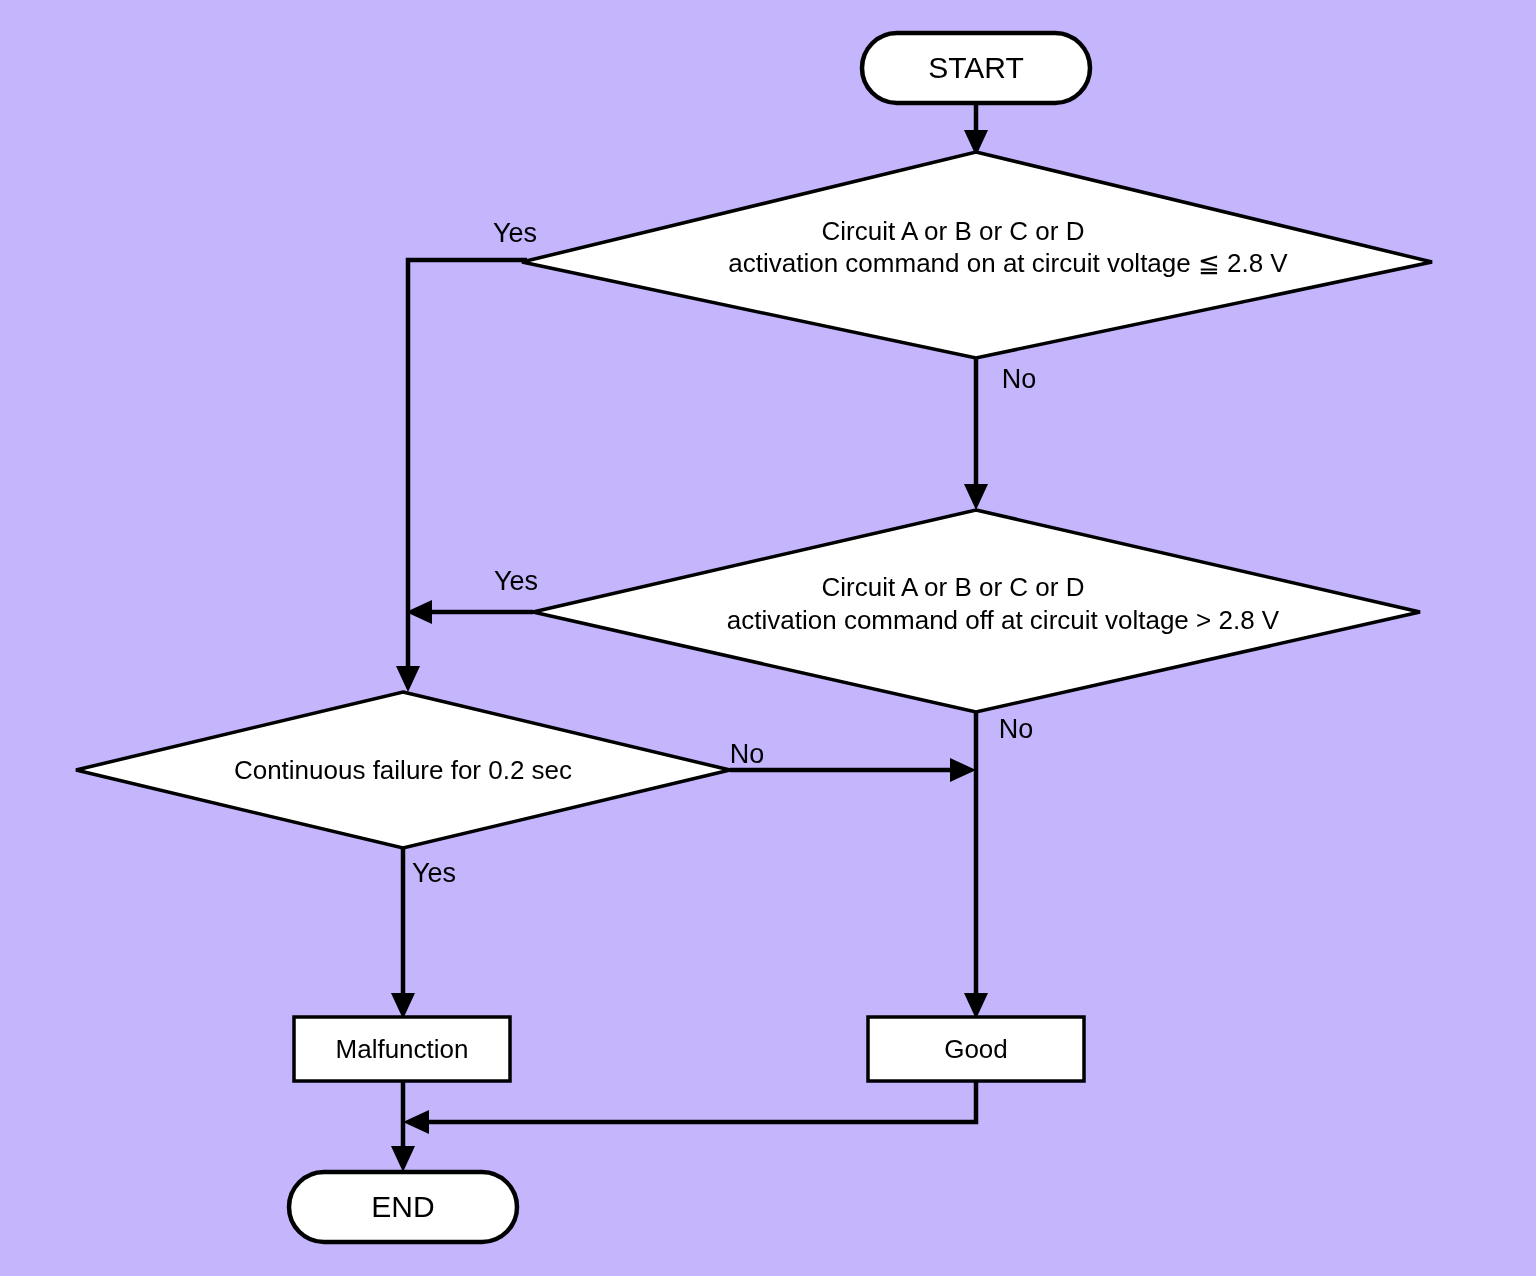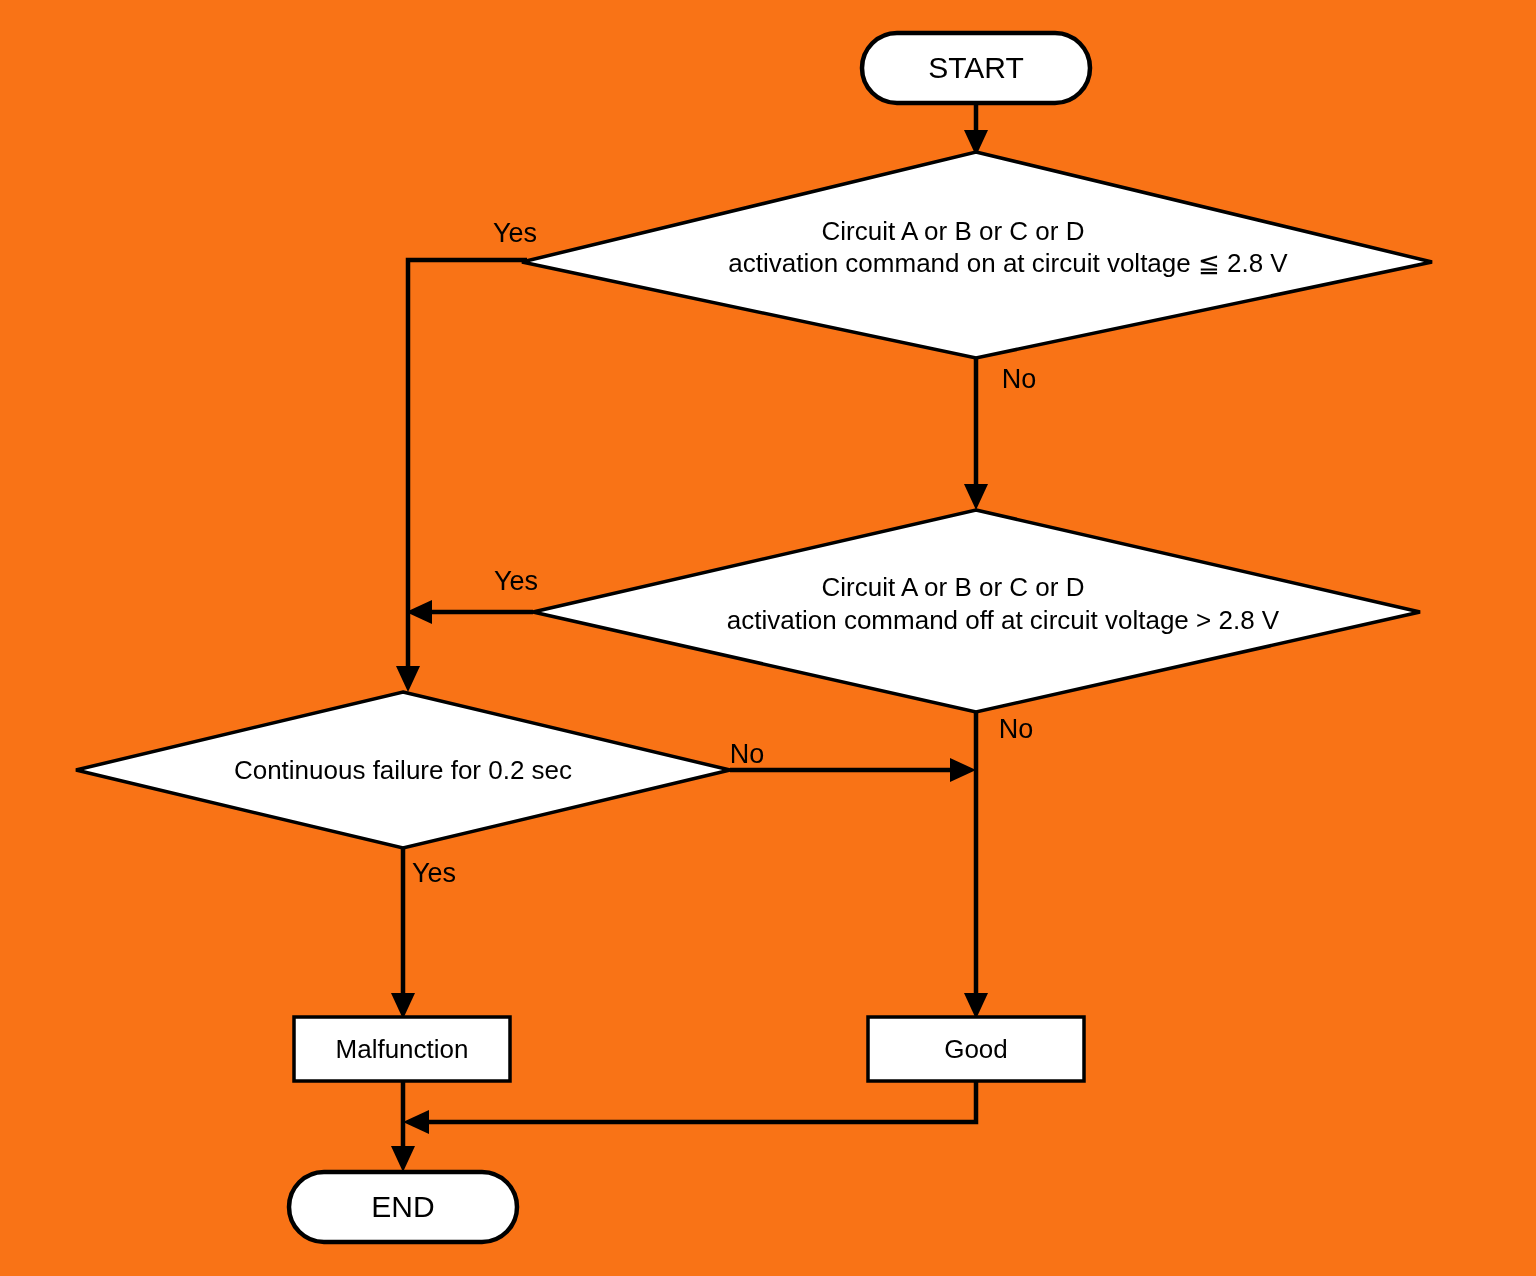--- a/index.html
+++ b/index.html
@@ -11,21 +11,21 @@
   body {
     width: 1536px;
     height: 1276px;
     font-family: "Liberation Sans", sans-serif;
     overflow: hidden;
   }
   #flowchart-root {
     position: relative;
     width: 1536px;
     height: 1276px;
-    background: #f97316;
+    background: #c4b5fd;
   }
   svg#flow-svg {
     display: block;
     width: 1536px;
     height: 1276px;
   }
   .shape-outline {
     fill: #ffffff;
     stroke: #000000;
     stroke-width: 3.5;

